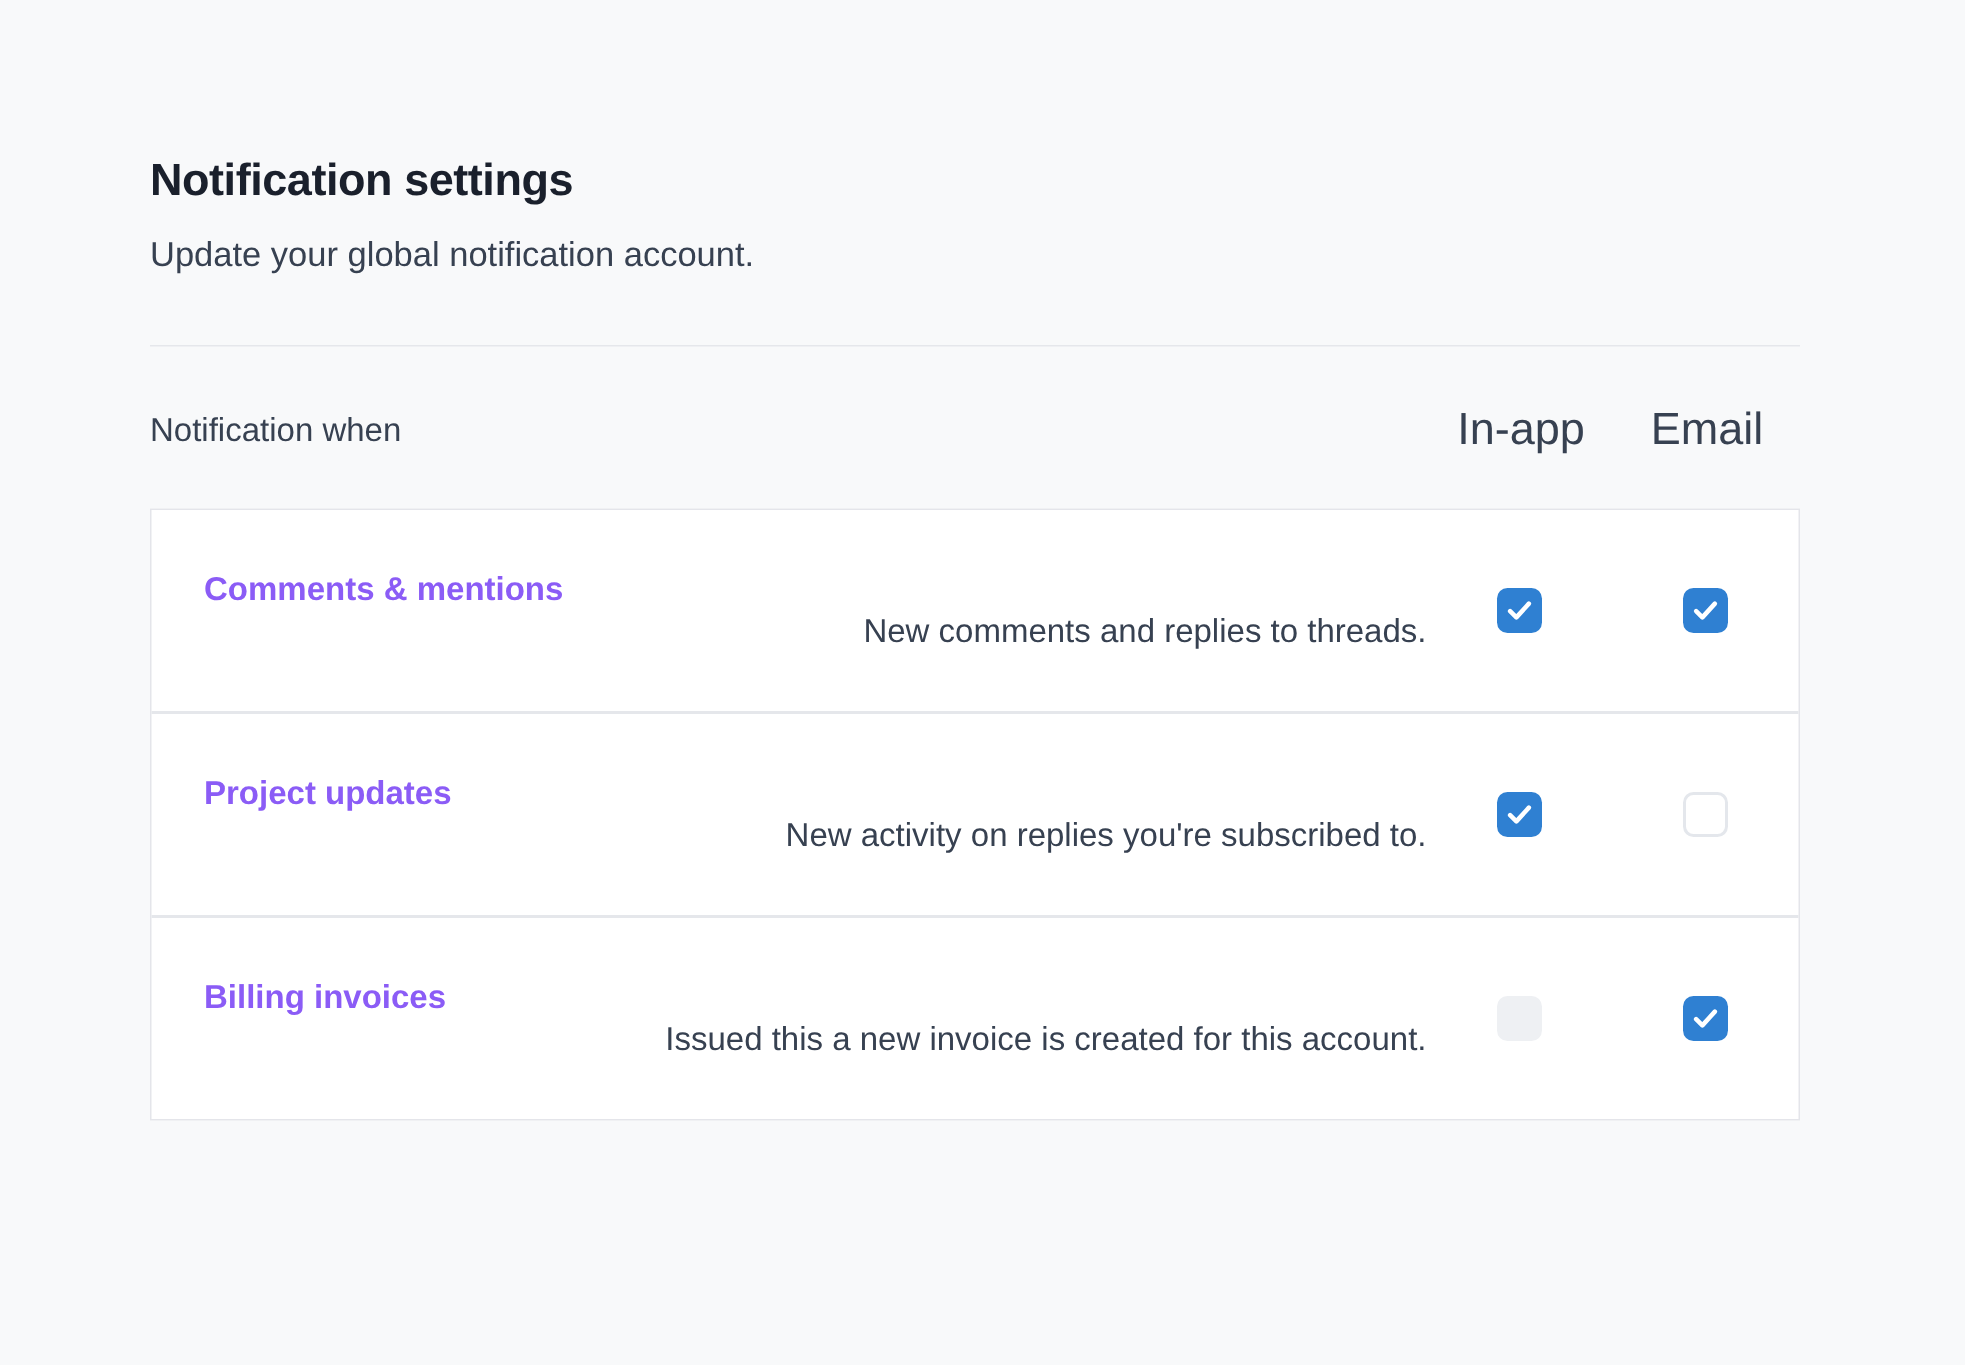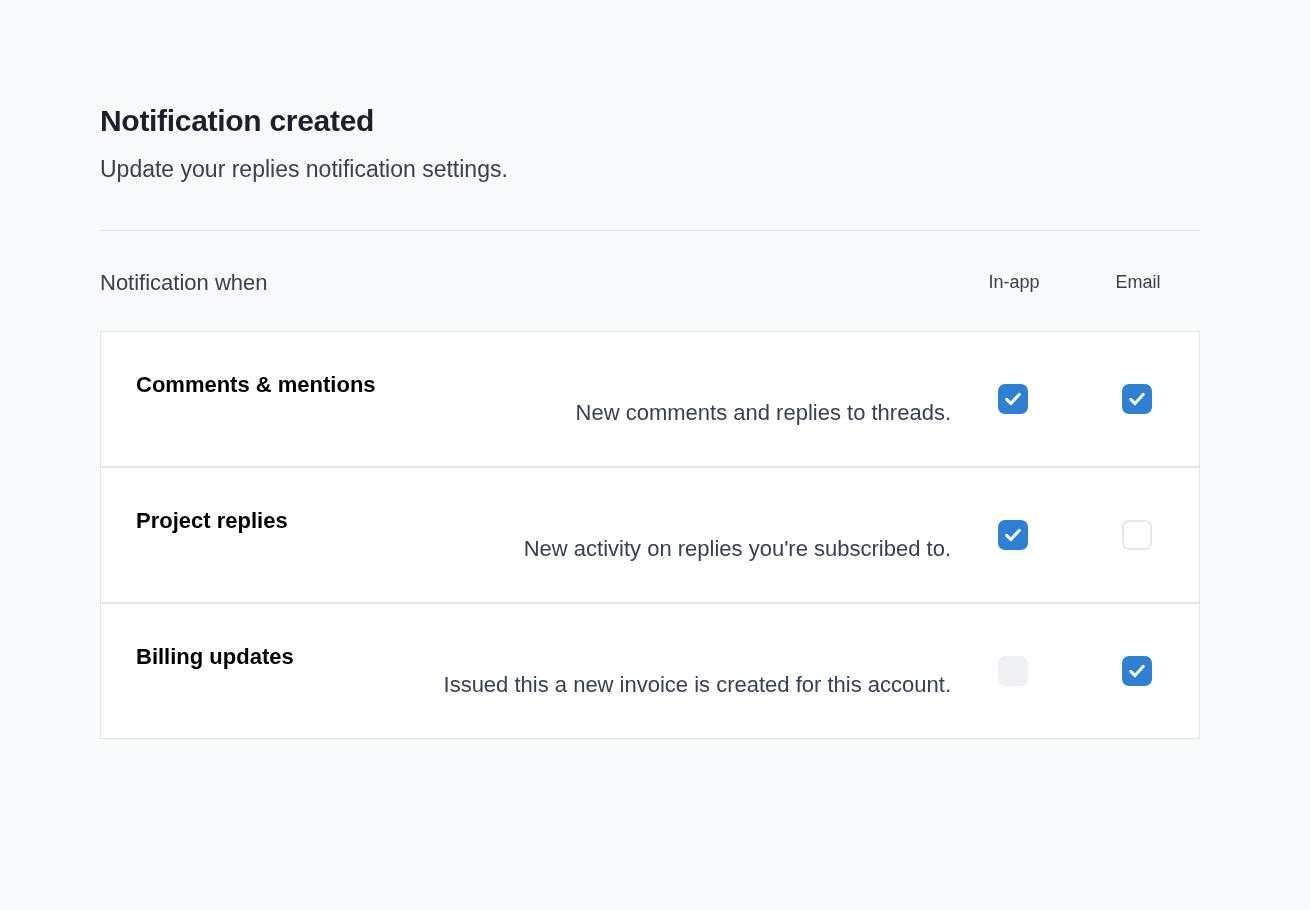--- a/index.html
+++ b/index.html
@@ -38,42 +38,42 @@
     margin-top: 39px;
   }
   .type-label {
     flex: 1;
     font-size: 22px;
     color: #374151;
   }
   .col-label {
     width: 124px;
     text-align: center;
-    font-size: 18px;
+    font-size: 30px;
     color: #374151;
   }
   .card {
     margin-top: 35px;
     background: #ffffff;
     border: 1px solid #e4e5ea;
   }
   .row {
     display: flex;
     align-items: center;
     padding: 39px 0;
   }
   .row + .row { border-top: 2px solid #e5e7eb; }
   .row-text {
     flex: 1;
     padding-left: 35px;
   }
   .row-title {
     font-size: 22px;
     font-weight: 700;
-    color: #000000;
+    color: #8b5cf6;
     line-height: 28px;
   }
   .row-desc {
     font-size: 22px;
     color: #374151;
     line-height: 28px;
     text-align: right;
   }
   .checkbox-cell {
     width: 124px;
@@ -93,22 +93,22 @@
   .checkbox[data-state="unchecked"] { background: #ffffff; border: 2px solid #e4e7ec; }
   .checkbox[data-state="disabled"]  { background: #eef0f3; cursor: default; }
   .checkbox svg { display: none; }
   .checkbox[data-state="checked"] svg { display: block; }
 </style>
 </head>
 <body>
 
 <div class="page">
 
-  <h1 class="page-title">Notification created</h1>
-  <div class="page-subtitle">Update your replies notification settings.</div>
+  <h1 class="page-title">Notification settings</h1>
+  <div class="page-subtitle">Update your global notification account.</div>
 
   <div class="divider"></div>
 
   <div class="table-header">
     <div class="type-label">Notification when</div>
     <div class="col-label">In-app</div>
     <div class="col-label">Email</div>
   </div>
 
   <div class="card">
@@ -129,40 +129,40 @@
         <span class="checkbox" data-state="checked">
           <svg width="20" height="20" viewBox="0 0 24 24" fill="none">
             <polyline points="4.5,12.5 9.5,17.5 19.5,6.5" stroke="#ffffff" stroke-width="3.6" stroke-linecap="round" stroke-linejoin="round"></polyline>
           </svg>
         </span>
       </div>
     </div>
 
     <div class="row">
       <div class="row-text">
-        <div class="row-title">Project replies</div>
+        <div class="row-title">Project updates</div>
         <div class="row-desc">New activity on replies you're subscribed to.</div>
       </div>
       <div class="checkbox-cell">
         <span class="checkbox" data-state="checked">
           <svg width="20" height="20" viewBox="0 0 24 24" fill="none">
             <polyline points="4.5,12.5 9.5,17.5 19.5,6.5" stroke="#ffffff" stroke-width="3.6" stroke-linecap="round" stroke-linejoin="round"></polyline>
           </svg>
         </span>
       </div>
       <div class="checkbox-cell">
         <span class="checkbox" data-state="unchecked">
           
         </span>
       </div>
     </div>
 
     <div class="row">
       <div class="row-text">
-        <div class="row-title">Billing updates</div>
+        <div class="row-title">Billing invoices</div>
         <div class="row-desc">Issued this a new invoice is created for this account.</div>
       </div>
       <div class="checkbox-cell">
         <span class="checkbox" data-state="disabled">
           
         </span>
       </div>
       <div class="checkbox-cell">
         <span class="checkbox" data-state="checked">
           <svg width="20" height="20" viewBox="0 0 24 24" fill="none">

